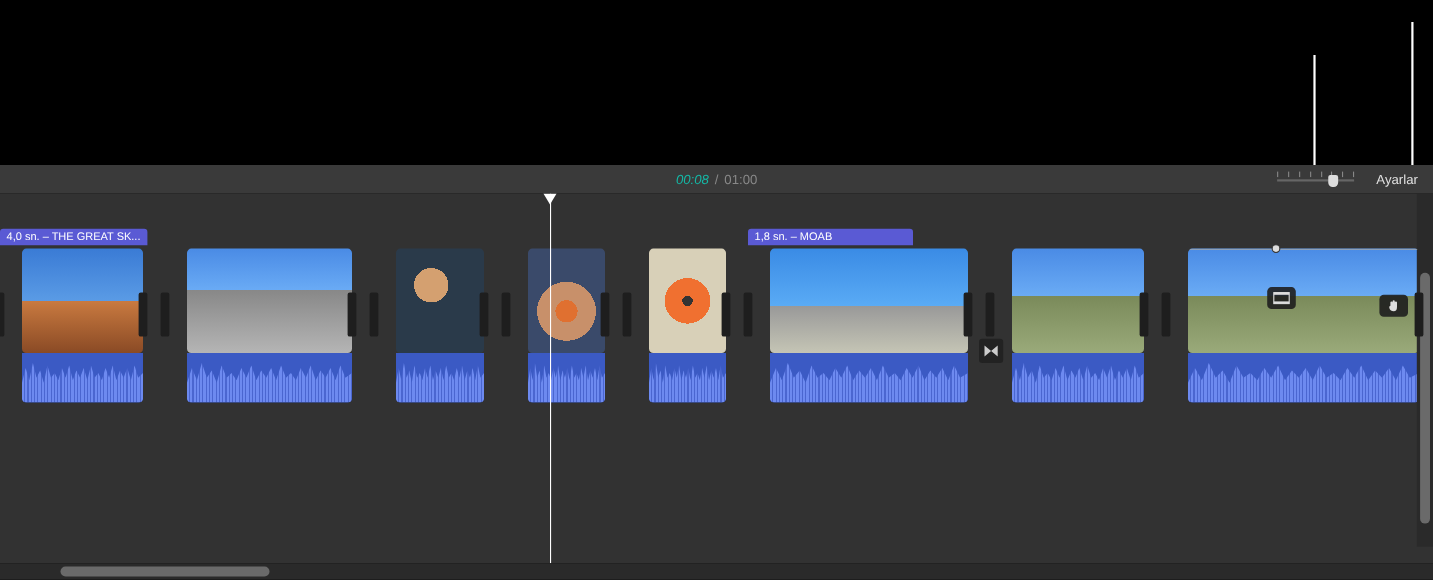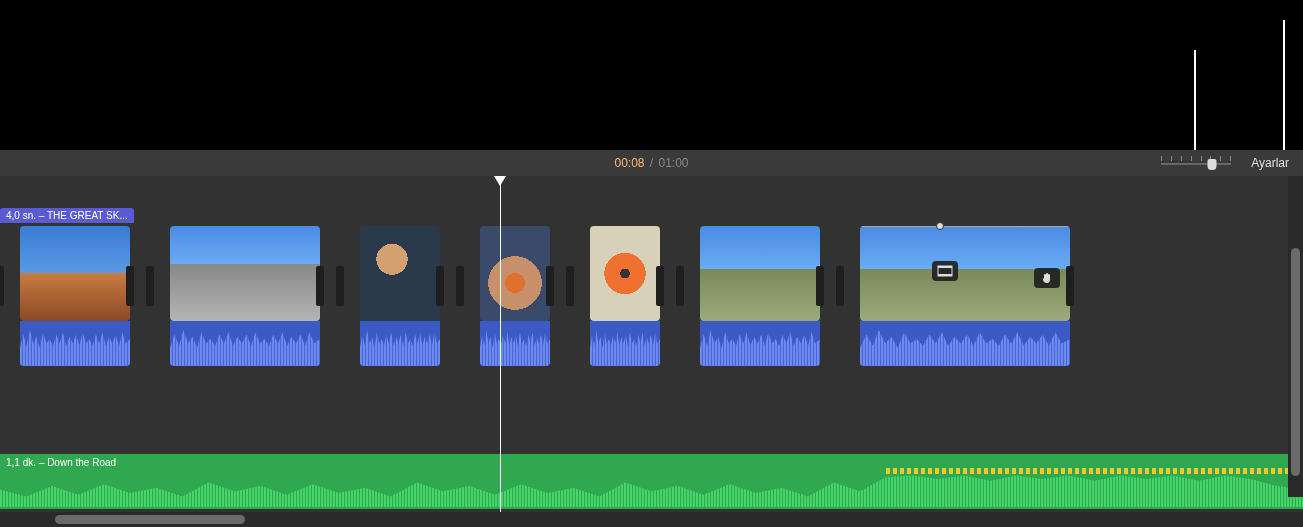--- a/index.html
+++ b/index.html
@@ -32,21 +32,21 @@
     align-items: center;
     position: relative;
   }
   .timecode {
     position: absolute;
     left: 50%;
     transform: translateX(-50%);
     font-size: 12px;
     color: #bbb;
   }
-  .timecode .cur { color: #fdba74; }
+  .timecode .cur { color: #14b8a6; font-style: italic; }
   .timecode .sep { color: #888; margin: 0 2px; }
   .timecode .tot { color: #888; }
 
   .right-controls {
     position: absolute;
     right: 14px;
     display: flex;
     align-items: center;
     gap: 20px;
   }
@@ -355,20 +355,34 @@
         <div class="transition-handle" style="right: -4px;"></div>
       </div>
       <div class="clip" style="width: 90px;">
         <div class="clip-thumb thumb-wheel"></div>
         <div class="clip-audio">
           <div class="wave-blue"></div>
         </div>
         <div class="transition-handle" style="left: -4px;"></div>
         <div class="transition-handle" style="right: -4px;"></div>
       </div>
+      <div class="clip" style="width: 200px;">
+        <div class="clip-label" style="width: 150px;">1,8 sn. – MOAB</div>
+        <div class="clip-thumb thumb-skaters"></div>
+        <div class="clip-audio">
+          <div class="wave-blue"></div>
+        </div>
+        <div class="transition-handle" style="left: -4px;"></div>
+        <div class="transition-handle" style="right: -4px;"></div>
+        <div class="trans-marker" style="right: -32px;">
+          <svg viewBox="0 0 14 14">
+            <path d="M1 2 L7 7 L1 12 Z M13 2 L7 7 L13 12 Z" fill="#ccc"></path>
+          </svg>
+        </div>
+      </div>
       <div class="clip" style="width: 140px;">
         <div class="clip-thumb thumb-skater2"></div>
         <div class="clip-audio">
           <div class="wave-blue"></div>
         </div>
         <div class="transition-handle" style="left: -4px;"></div>
         <div class="transition-handle" style="right: -4px;"></div>
       </div>
       <div class="clip" style="width: 230px;">
         <div class="clip-thumb thumb-skater2">
@@ -388,29 +402,20 @@
         </div>
         <div class="keyframe-dot" style="top: 0px; left: 100px;"></div>
         <div class="stabilize-badge" style="top: 42px; right: 10px;">
           <svg width="14" height="14" viewBox="0 0 14 14">
             <path d="M4 7 L4 4 Q4 3 5 3 Q6 3 6 4 L6 3 Q6 2 7 2 Q8 2 8 3 L8 4 Q8 3 9 3 Q10 3 10 4 L10 8 Q10 12 7 12 Q4 12 3 9 Q2.5 7.5 4 7 Z" fill="#ddd"></path>
           </svg>
         </div>
       </div>
     </div>
 
-  <div class="music-track">
-    <div class="music-label">1,1 dk. – Down the Road</div>
-    <div class="music-wave">
-      <div class="wave-green"></div>
-    </div>
-    <div id="music-peaks">
-        <div class="wave-peak-yellow" style="position: absolute; left: 68%; width: 31%; top: 14px;"></div>
-      </div>
-  </div>
 
   <div class="v-scroll-track" style="top:0;">
     <div class="v-thumb" id="v-thumb" style="top: 72px; height: 228px;"></div>
   </div>
 </div>
 
 <div class="h-scrollbar">
   <div class="h-thumb" id="h-thumb" style="left: 55px; width: 190px;"></div>
 </div>
 

